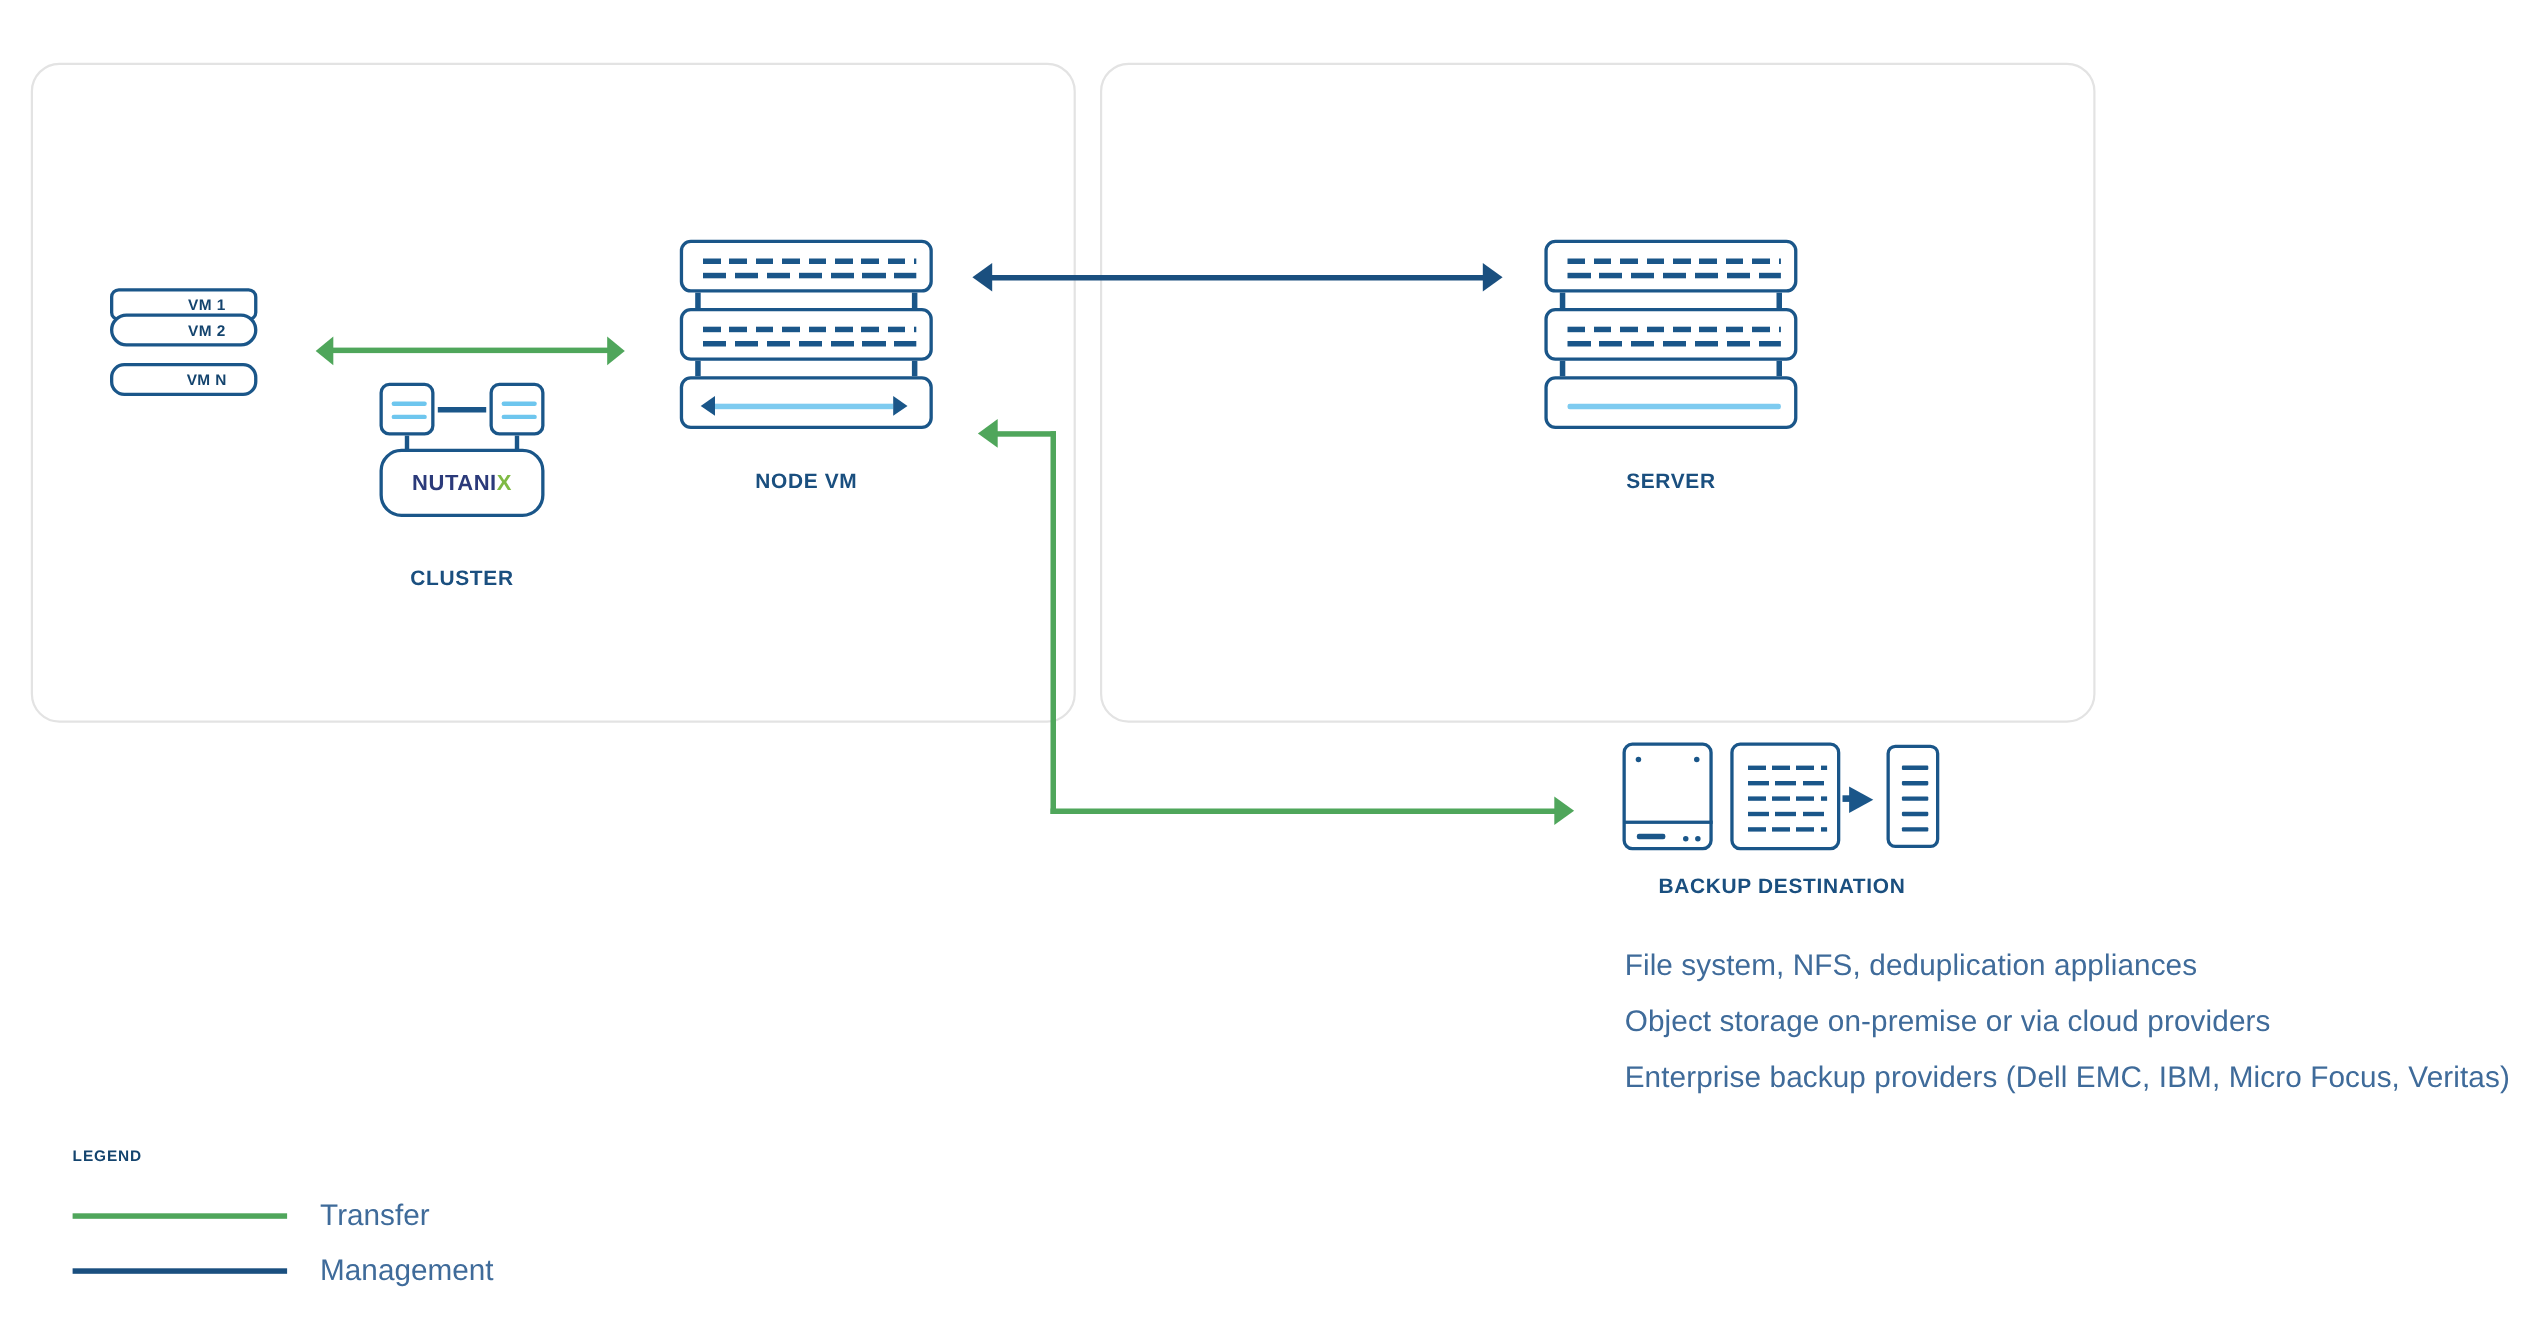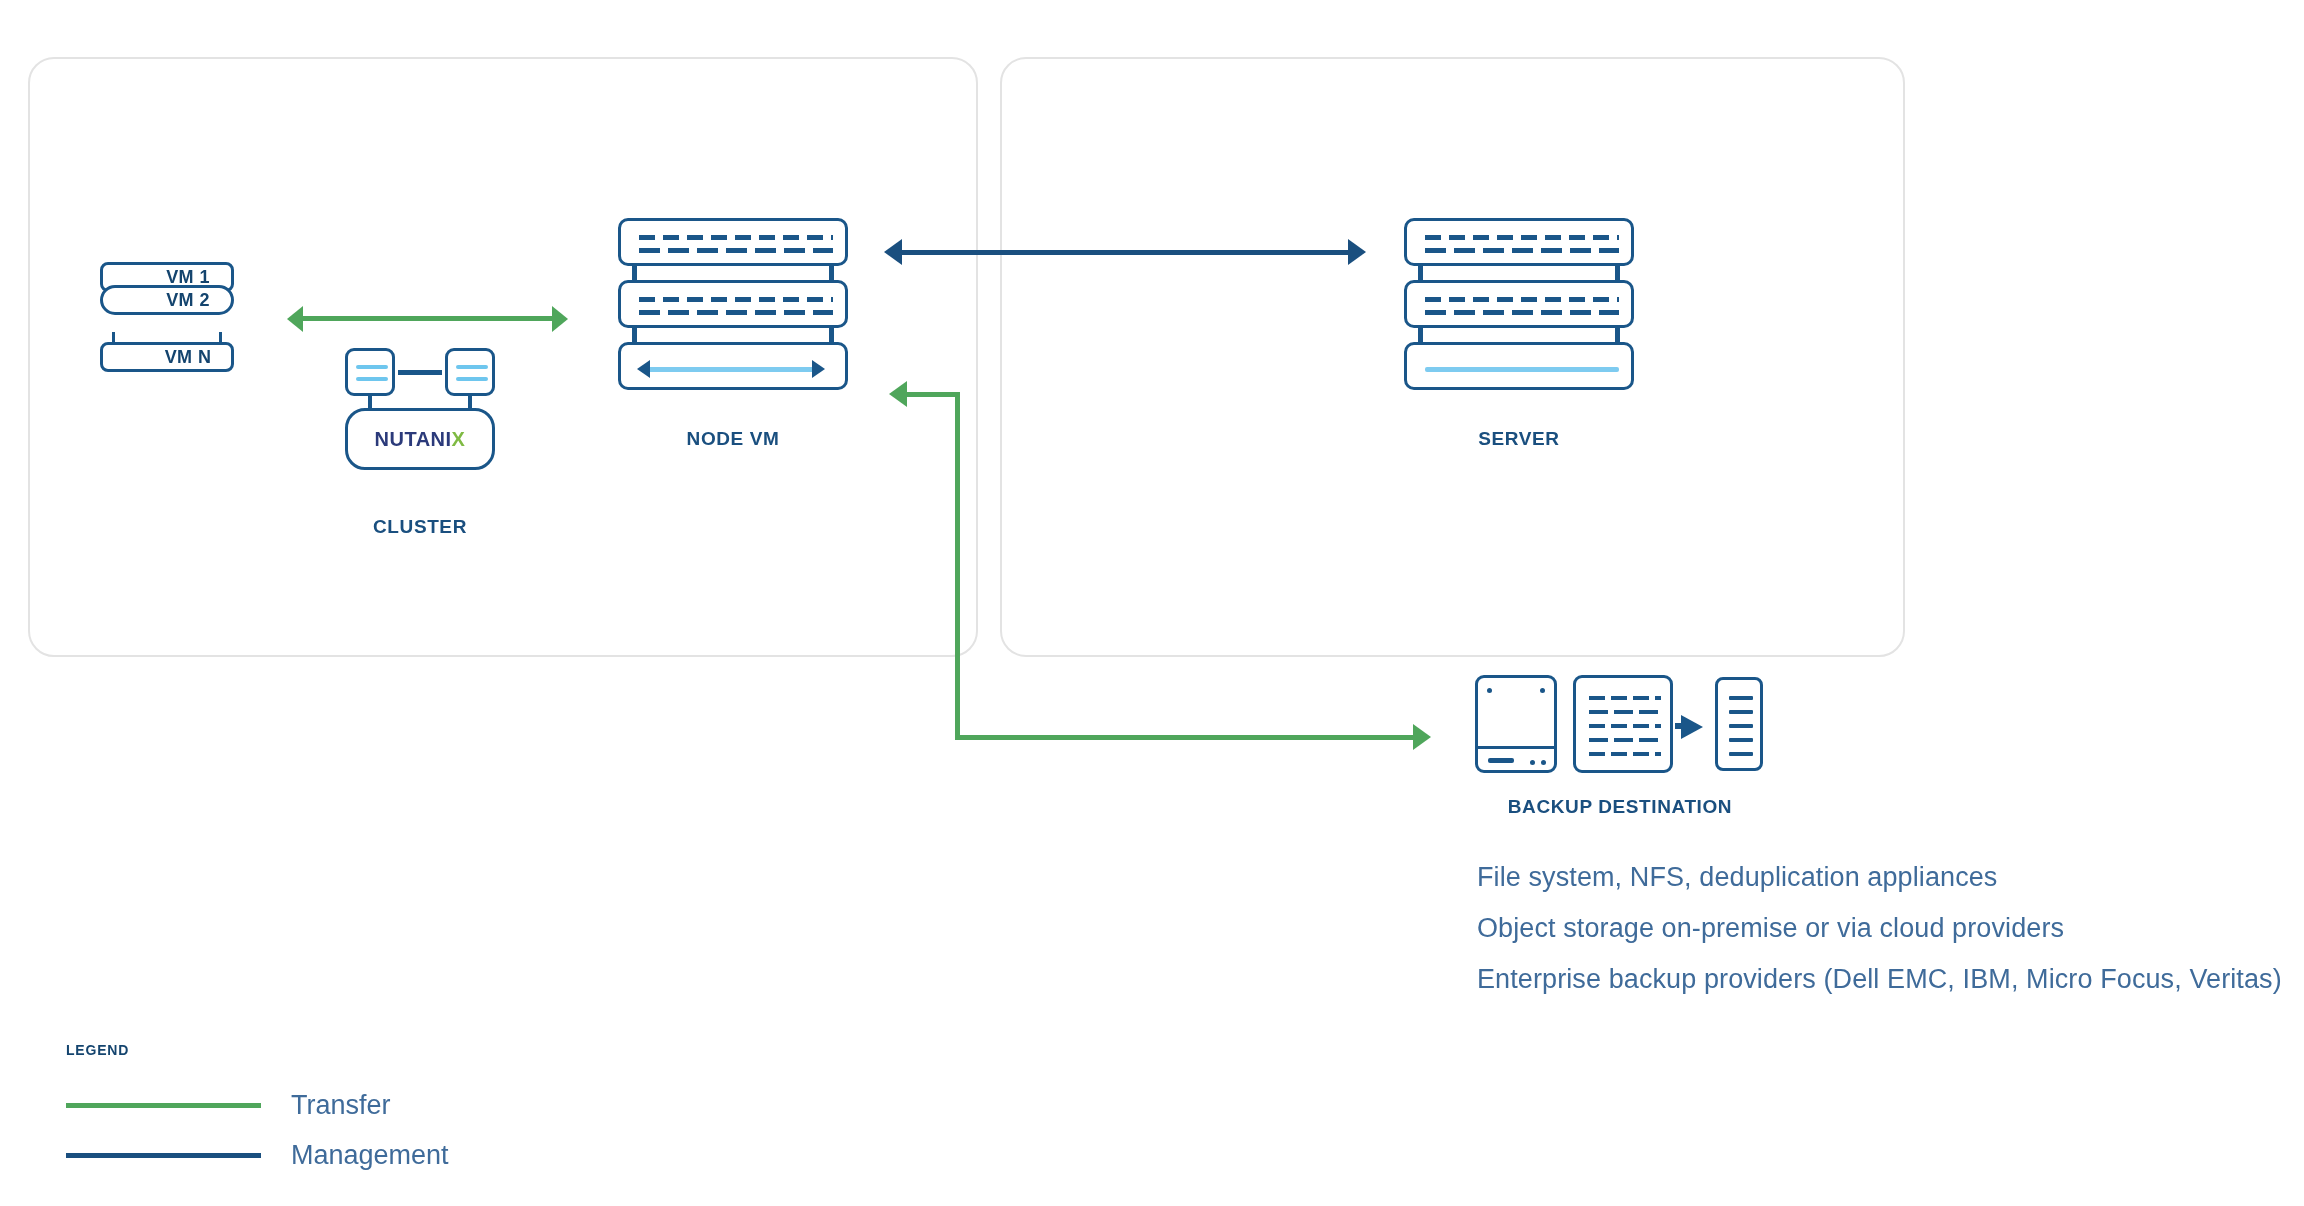--- a/index.html
+++ b/index.html
@@ -46,21 +46,21 @@
   #vm-stack { position: absolute; left: 100px; top: 262px; width: 134px; height: 120px; }
   .vm-box {
     position: absolute;
     left: 0; width: 134px; height: 30px;
     border: 3px solid #1a5689;
     border-radius: 8px;
     background: #fff;
     box-sizing: border-box;
     color: #14446e;
     font-weight: 700;
-    font-size: 18px;
+    font-size: 14px;
     letter-spacing: 0.4px;
     display: flex;
     align-items: center;
     justify-content: center;
     padding-left: 42px;
   }
   .vm-conn {
     position: absolute;
     width: 3px; height: 10px;
     background: #1a5689;
@@ -204,21 +204,21 @@
     <div class="vm-box" style="top:0px;">
         <span>VM 1</span>
       </div>
     <div class="vm-conn" style="left:12px; top:30px;"></div>
     <div class="vm-conn" style="left:119px; top:30px;"></div>
     <div class="vm-box" style="top:23px;border-radius:15px;">
         <span>VM 2</span>
       </div>
     <div class="vm-conn" style="left:12px; top:70px;"></div>
     <div class="vm-conn" style="left:119px; top:70px;"></div>
-    <div class="vm-box" style="top:80px;">
+    <div class="vm-box" style="top:68px;border-radius:13px;">
         <span>VM N</span>
       </div>
   </div>
 
   <div>
     <div class="hline" style="left:300px; top:316px; width:255px; background:#4fa65b;"></div>
     <div class="arrowhead ah-left" style="left:287px; top:306px; border-right:16px solid #4fa65b;"></div>
     <div class="arrowhead ah-right" style="left:552px; top:306px; border-left:16px solid #4fa65b;"></div>
   </div>
 

